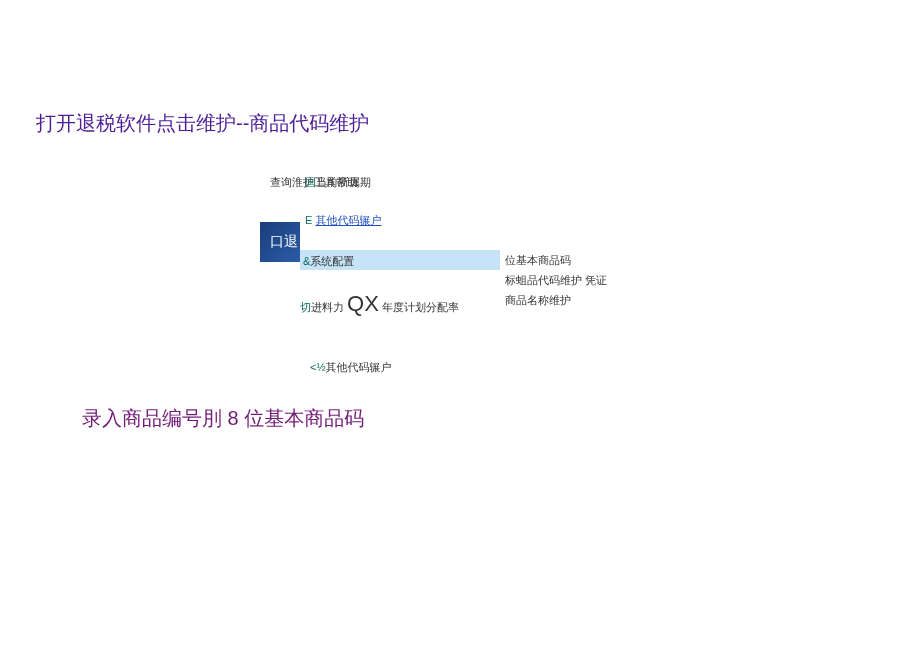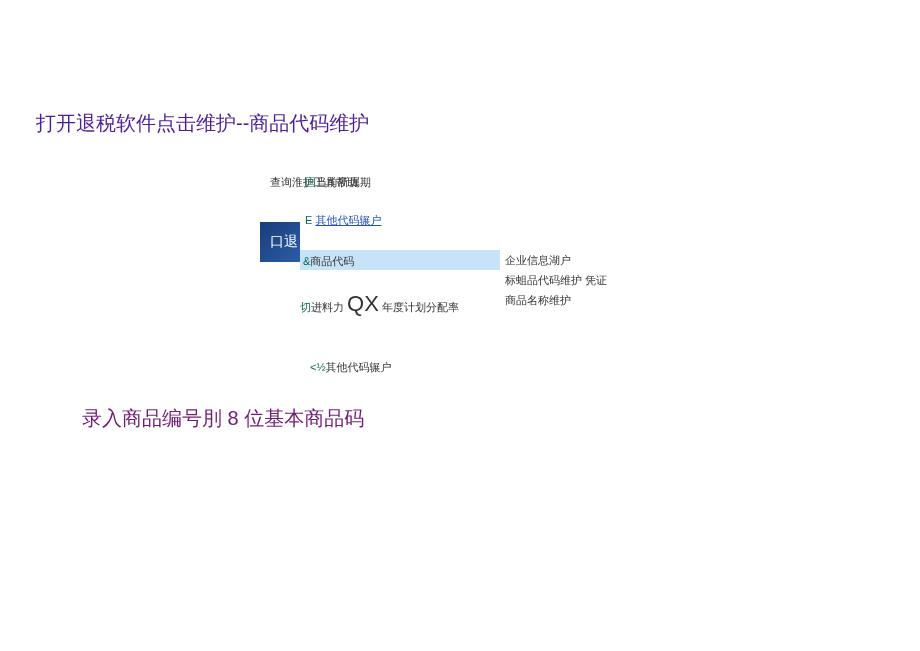--- a/index.html
+++ b/index.html
@@ -97,25 +97,25 @@
     <span class="teal">E</span>
     <span class="bluelink">其他代码辗户</span>
   </div>
 
 
   <div class="blue-box">口退</div>
 
   <div class="highlight-bar"></div>
 
   <div class="item-line" style="top:79px; left:33px; z-index:2;">
-    <span class="teal">&amp;</span><span>商品代码</span>
+    <span class="teal">&amp;</span><span>系统配置</span>
   </div>
 
   <div class="submenu">
-    <div>企业信息湖户</div>
+    <div>位基本商品码</div>
     <div>标蛆品代码维护 凭证</div>
     <div>商品名称维护</div>
   </div>
 
   <div class="item-line" style="top:116px; left:30px;text-align:right;">
     <span class="teal">切</span><span>进料力</span>
     <span class="bigQX">QX</span>
     <span>年度计划分配率</span>
   </div>
 

